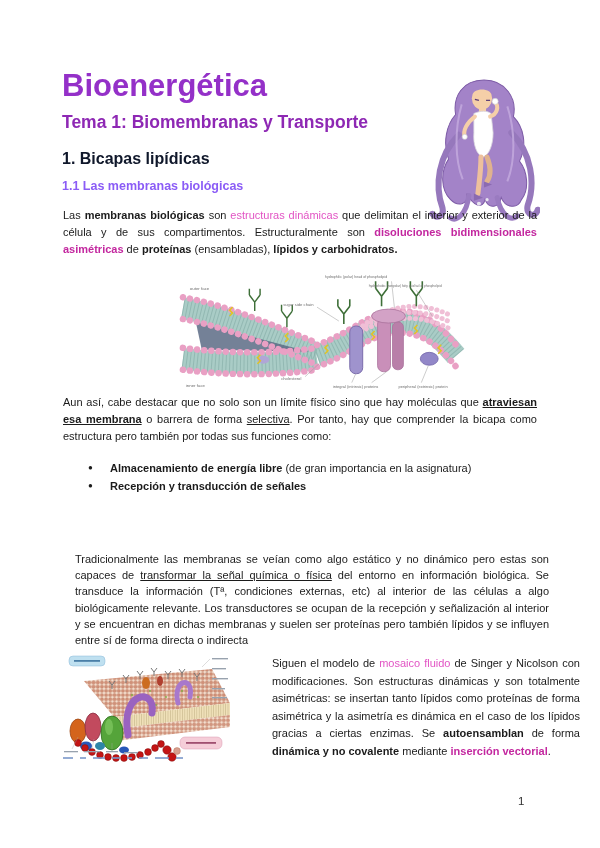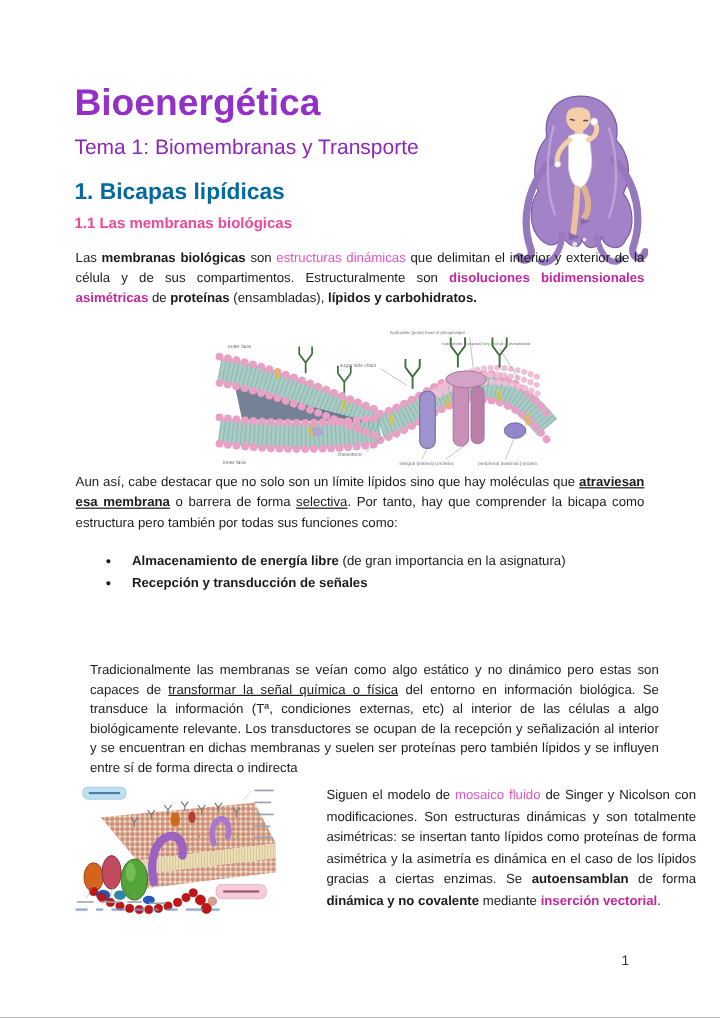--- a/index.html
+++ b/index.html
@@ -1,23 +1,23 @@
 <!DOCTYPE html>
 <html><head>
 <meta charset="utf-8">
 <style>
   html,body{margin:0;padding:0;background:#888;}
   .page{
     position:relative;width:600px;height:848px;margin:0 auto;background:#ffffff;
     font-family:"Liberation Sans",sans-serif;color:#1b1b1b;overflow:hidden;
   }
   .title{position:absolute;left:62px;top:68px;margin:0;font-size:31px;font-weight:bold;color:#9430c8;}
-  .subtitle{position:absolute;left:62px;top:112px;margin:0;font-size:17.5px;font-weight:normal;color:#8e28b4;}
-  .sec{position:absolute;left:62px;top:150px;margin:0;font-size:19px;font-weight:bold;color:#0369a1;}
-  .subsec{position:absolute;left:62px;top:179px;margin:0;font-size:12.5px;font-weight:bold;color:#ec4899;}
+  .subtitle{position:absolute;left:62px;top:112px;margin:0;font-size:17.5px;font-weight:bold;color:#8e28b4;}
+  .sec{position:absolute;left:62px;top:150px;margin:0;font-size:16px;font-weight:bold;color:#0f172a;}
+  .subsec{position:absolute;left:62px;top:179px;margin:0;font-size:12.5px;font-weight:bold;color:#8b5cf6;}
   .body{position:absolute;left:63px;width:474px;margin:0;font-size:11px;line-height:17px;
         text-align:justify;text-align-last:left;}
   .p1{top:207px;}
   .p2{top:394px;}
   .p3{top:551px;line-height:16.2px;margin-left:12px;}
   .p4{left:237px;top:655px;width:308px;line-height:17.6px;margin-left:35px;}
   .b{font-weight:bold;}
   .u{text-decoration:underline;text-underline-offset:1px;}
   .c-pink{color:#e254c4;}
   .c-magenta{color:#c3279f;}
@@ -150,21 +150,21 @@
       <text class="flbl" x="18" y="121" font-size="4.4">inner face</text>
       <text class="flbl" x="116" y="40" font-size="4.2">sugar side chain</text>
       <text class="flbl" x="158" y="12" font-size="3.6">hydrophilic (polar) head of phospholipid</text>
       <text class="flbl" x="202" y="21" font-size="3.2">hydrophobic (nonpolar) fatty acid tail of phospholipid</text>
       <text class="flbl" x="114" y="114" font-size="4.2">cholesterol</text>
       <text class="flbl" x="166" y="122" font-size="4">integral (intrinsic) proteins</text>
       <text class="flbl" x="232" y="122" font-size="4">peripheral (extrinsic) protein</text>
     </svg>
   </figure>
 
-  <p class="body p2"><span>Aun así, cabe destacar que no solo son un límite lípidos sino que hay moléculas que </span><span class="b u">atraviesan esa membrana</span><span> o barrera de forma </span><span class="u">selectiva</span><span>. Por tanto, hay que comprender la bicapa como estructura pero también por todas sus funciones como:</span></p>
+  <p class="body p2"><span>Aun así, cabe destacar que no solo son un límite físico sino que hay moléculas que </span><span class="b u">atraviesan esa membrana</span><span> o barrera de forma </span><span class="u">selectiva</span><span>. Por tanto, hay que comprender la bicapa como estructura pero también por todas sus funciones como:</span></p>
 
   <ul class="bullets">
     <li><span class="b">Almacenamiento de energía libre</span><span> (de gran importancia en la asignatura)</span></li>
     <li><span class="b">Recepción y transducción de señales</span></li>
   </ul>
 
   <p class="body p3"><span>Tradicionalmente las membranas se veían como algo estático y no dinámico pero estas son capaces de </span><span class="u">transformar la señal química o física</span><span> del entorno en información biológica. Se transduce la información (Tª, condiciones externas, etc) al interior de las células a algo biológicamente relevante. Los transductores se ocupan de la recepción y señalización al interior y se encuentran en dichas membranas y suelen ser proteínas pero también lípidos y se influyen entre sí de forma directa o indirecta</span></p>
 
   <figure class="fig2">
     <svg width="176" height="112" viewBox="0 0 172 112">

